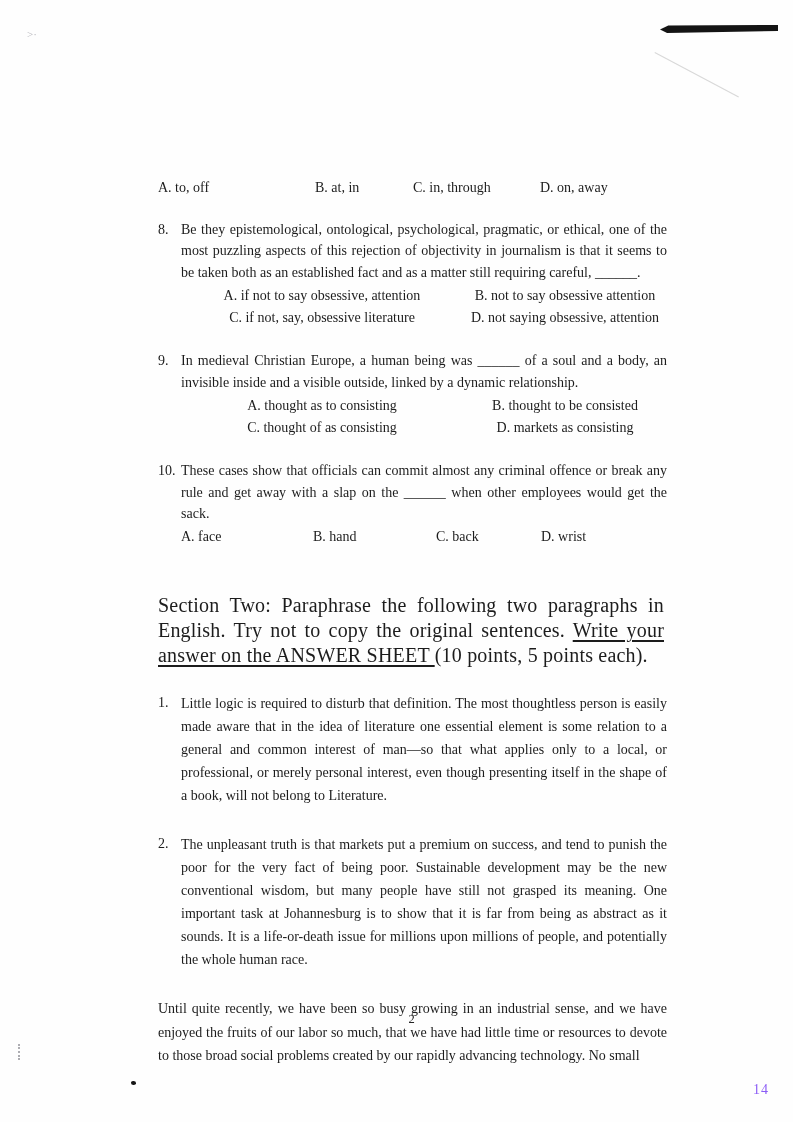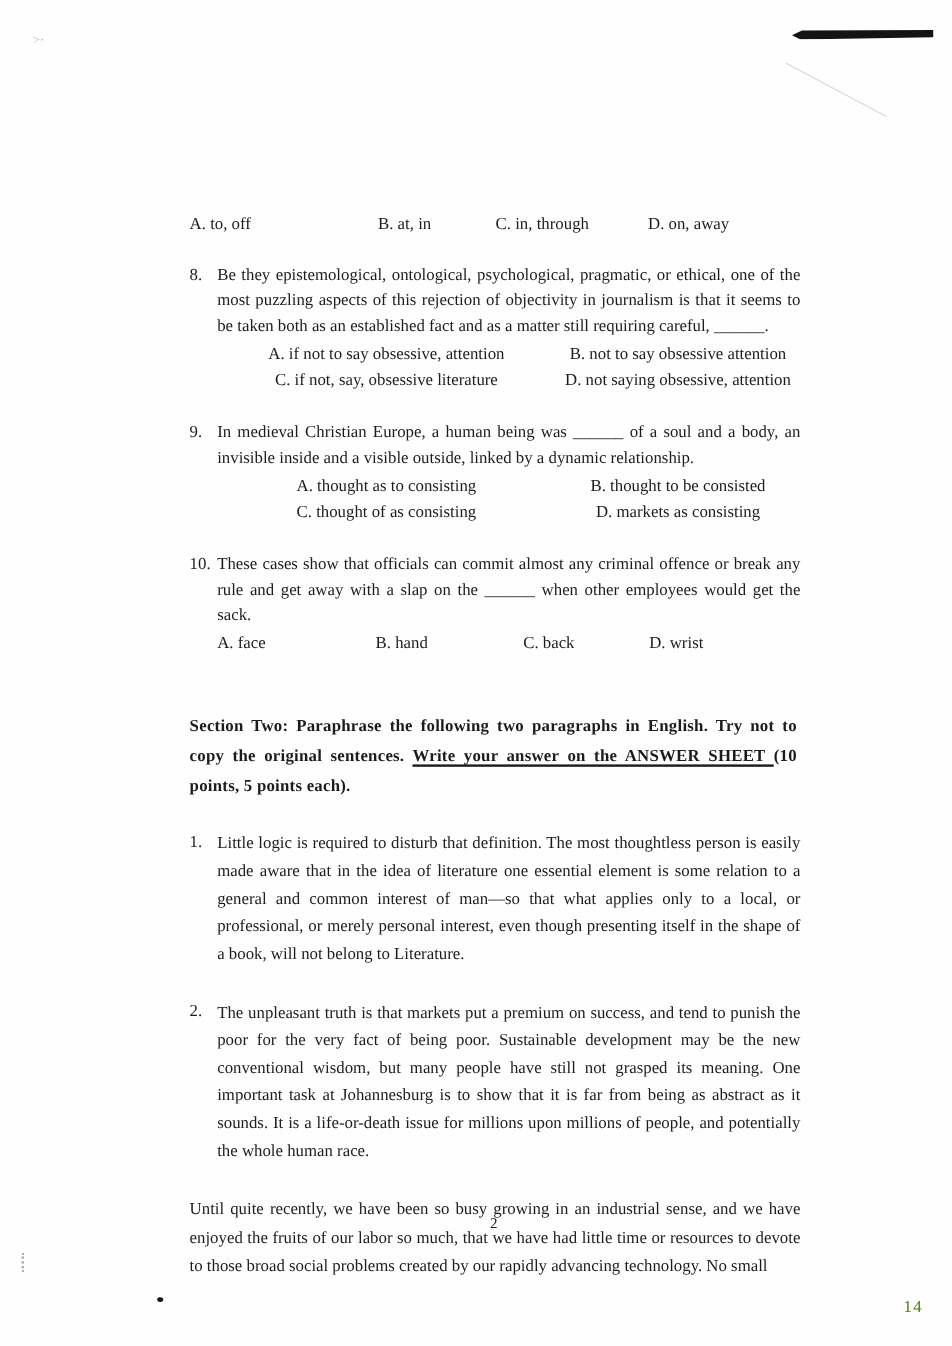--- a/index.html
+++ b/index.html
@@ -29,22 +29,22 @@
   .qbody { flex: 1; min-width: 0; }
   .qtext { text-align: justify; }
   .opts-grid {
     display: grid;
     grid-template-columns: 282px 1fr;
     margin-top: 2px;
     line-height: 21.5px;
     text-align: center;
   }
   .section-heading {
-    font-weight: 700;
-    font-size: 14px;
+    font-weight: 400;
+    font-size: 20px;
     line-height: 25px;
     text-align: justify;
     margin: 46px 3px 24px 0;
     letter-spacing: 0.2px;
   }
   .underlined {
     text-decoration: underline;
     text-decoration-thickness: 1.5px;
     text-underline-offset: 3px;
   }
@@ -63,21 +63,21 @@
     width: 507px;
     text-align: center;
     font-size: 12.5px;
     color: #222;
   }
   .corner-number {
     position: absolute;
     top: 1082px;
     left: 753px;
     font-size: 14px;
-    color: #4d7c0f;
+    color: #8b5cf6;
     letter-spacing: 1px;
   }
   
   .scan-bar {
     position: absolute;
     top: 25px;
     left: 660px;
     width: 118px;
     height: 8px;
     background: #141414;

